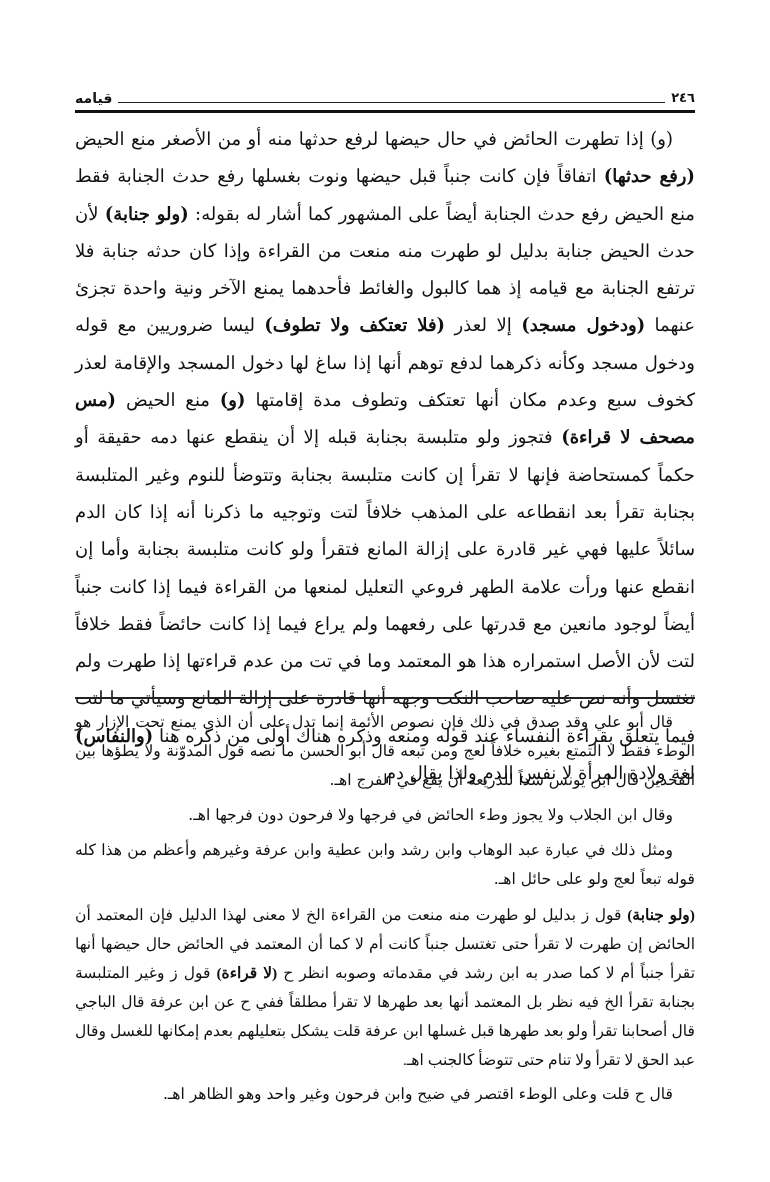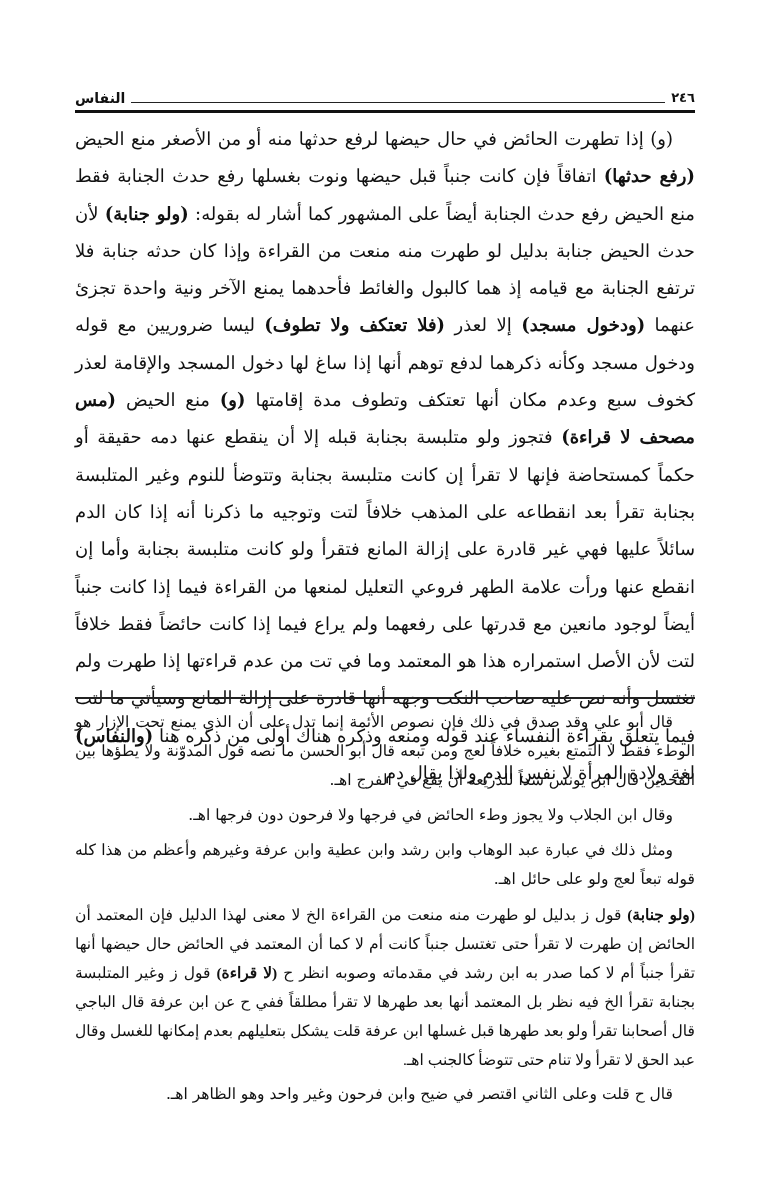--- a/index.html
+++ b/index.html
@@ -110,31 +110,31 @@
     }
   </style>
 </head>
 <body>
 
 <div class="page">
 
   <div class="header-row">
     <span class="page-number">٢٤٦</span>
     <span class="header-dash"></span>
-    <span class="running-title">النفاس</span>
+    <span class="running-title">قيامه</span>
   </div>
   <div class="header-rule"></div>
 
   <div class="main-text">
     <p class="lead" id="main-paragraph"><span>(و) إذا تطهرت الحائض في حال حيضها لرفع حدثها منه أو من الأصغر منع الحيض </span><span class="bold">(رفع حدثها)</span><span> اتفاقاً فإن كانت جنباً قبل حيضها ونوت بغسلها رفع حدث الجنابة فقط منع الحيض رفع حدث الجنابة أيضاً على المشهور كما أشار له بقوله: </span><span class="bold">(ولو جنابة)</span><span> لأن حدث الحيض جنابة بدليل لو طهرت منه منعت من القراءة وإذا كان حدثه جنابة فلا ترتفع الجنابة مع قيامه إذ هما كالبول والغائط فأحدهما يمنع الآخر ونية واحدة تجزئ عنهما </span><span class="bold">(ودخول مسجد)</span><span> إلا لعذر </span><span class="bold">(فلا تعتكف ولا تطوف)</span><span> ليسا ضروريين مع قوله ودخول مسجد وكأنه ذكرهما لدفع توهم أنها إذا ساغ لها دخول المسجد والإقامة لعذر كخوف سبع وعدم مكان أنها تعتكف وتطوف مدة إقامتها </span><span class="bold">(و)</span><span> منع الحيض </span><span class="bold">(مس مصحف لا قراءة)</span><span> فتجوز ولو متلبسة بجنابة قبله إلا أن ينقطع عنها دمه حقيقة أو حكماً كمستحاضة فإنها لا تقرأ إن كانت متلبسة بجنابة وتتوضأ للنوم وغير المتلبسة بجنابة تقرأ بعد انقطاعه على المذهب خلافاً لتت وتوجيه ما ذكرنا أنه إذا كان الدم سائلاً عليها فهي غير قادرة على إزالة المانع فتقرأ ولو كانت متلبسة بجنابة وأما إن انقطع عنها ورأت علامة الطهر فروعي التعليل لمنعها من القراءة فيما إذا كانت جنباً أيضاً لوجود مانعين مع قدرتها على رفعهما ولم يراع فيما إذا كانت حائضاً فقط خلافاً لتت لأن الأصل استمراره هذا هو المعتمد وما في تت من عدم قراءتها إذا طهرت ولم تغتسل وأنه نص عليه صاحب النكت وجهه أنها قادرة على إزالة المانع وسيأتي ما لتت فيما يتعلق بقراءة النفساء عند قوله ومنعه وذكره هناك أولى من ذكره هنا </span><span class="bold">(والنفاس)</span><span> لغة ولادة المرأة لا نفس الدم ولذا يقال دم</span></p>
   </div>
 
   <div class="footnote-rule"></div>
 
   <div class="footnotes" id="footnotes">
       <p><span>قال أبو علي وقد صدق في ذلك فإن نصوص الأئمة إنما تدل على أن الذي يمنع تحت الإزار هو الوطء فقط لا التمتع بغيره خلافاً لعج ومن تبعه قال أبو الحسن ما نصه قول المدوّنة ولا يطؤها بين الفخذين قال ابن يونس سداً للذريعة أن يقع في الفرج اهـ.</span></p>
       <p><span>وقال ابن الجلاب ولا يجوز وطء الحائض في فرجها ولا فرحون دون فرجها اهـ.</span></p>
       <p><span>ومثل ذلك في عبارة عبد الوهاب وابن رشد وابن عطية وابن عرفة وغيرهم وأعظم من هذا كله قوله تبعاً لعج ولو على حائل اهـ.</span></p>
       <p class="no-indent"><span class="bold">(ولو جنابة)</span><span> قول ز بدليل لو طهرت منه منعت من القراءة الخ لا معنى لهذا الدليل فإن المعتمد أن الحائض إن طهرت لا تقرأ حتى تغتسل جنباً كانت أم لا كما أن المعتمد في الحائض حال حيضها أنها تقرأ جنباً أم لا كما صدر به ابن رشد في مقدماته وصوبه انظر ح </span><span class="bold">(لا قراءة)</span><span> قول ز وغير المتلبسة بجنابة تقرأ الخ فيه نظر بل المعتمد أنها بعد طهرها لا تقرأ مطلقاً ففي ح عن ابن عرفة قال الباجي قال أصحابنا تقرأ ولو بعد طهرها قبل غسلها ابن عرفة قلت يشكل بتعليلهم بعدم إمكانها للغسل وقال عبد الحق لا تقرأ ولا تنام حتى تتوضأ كالجنب اهـ.</span></p>
-      <p><span>قال ح قلت وعلى الثاني اقتصر في ضيح وابن فرحون وغير واحد وهو الظاهر اهـ.</span></p>
+      <p><span>قال ح قلت وعلى الوطء اقتصر في ضيح وابن فرحون وغير واحد وهو الظاهر اهـ.</span></p>
     </div>
 
 </div>
 
 </body></html>

